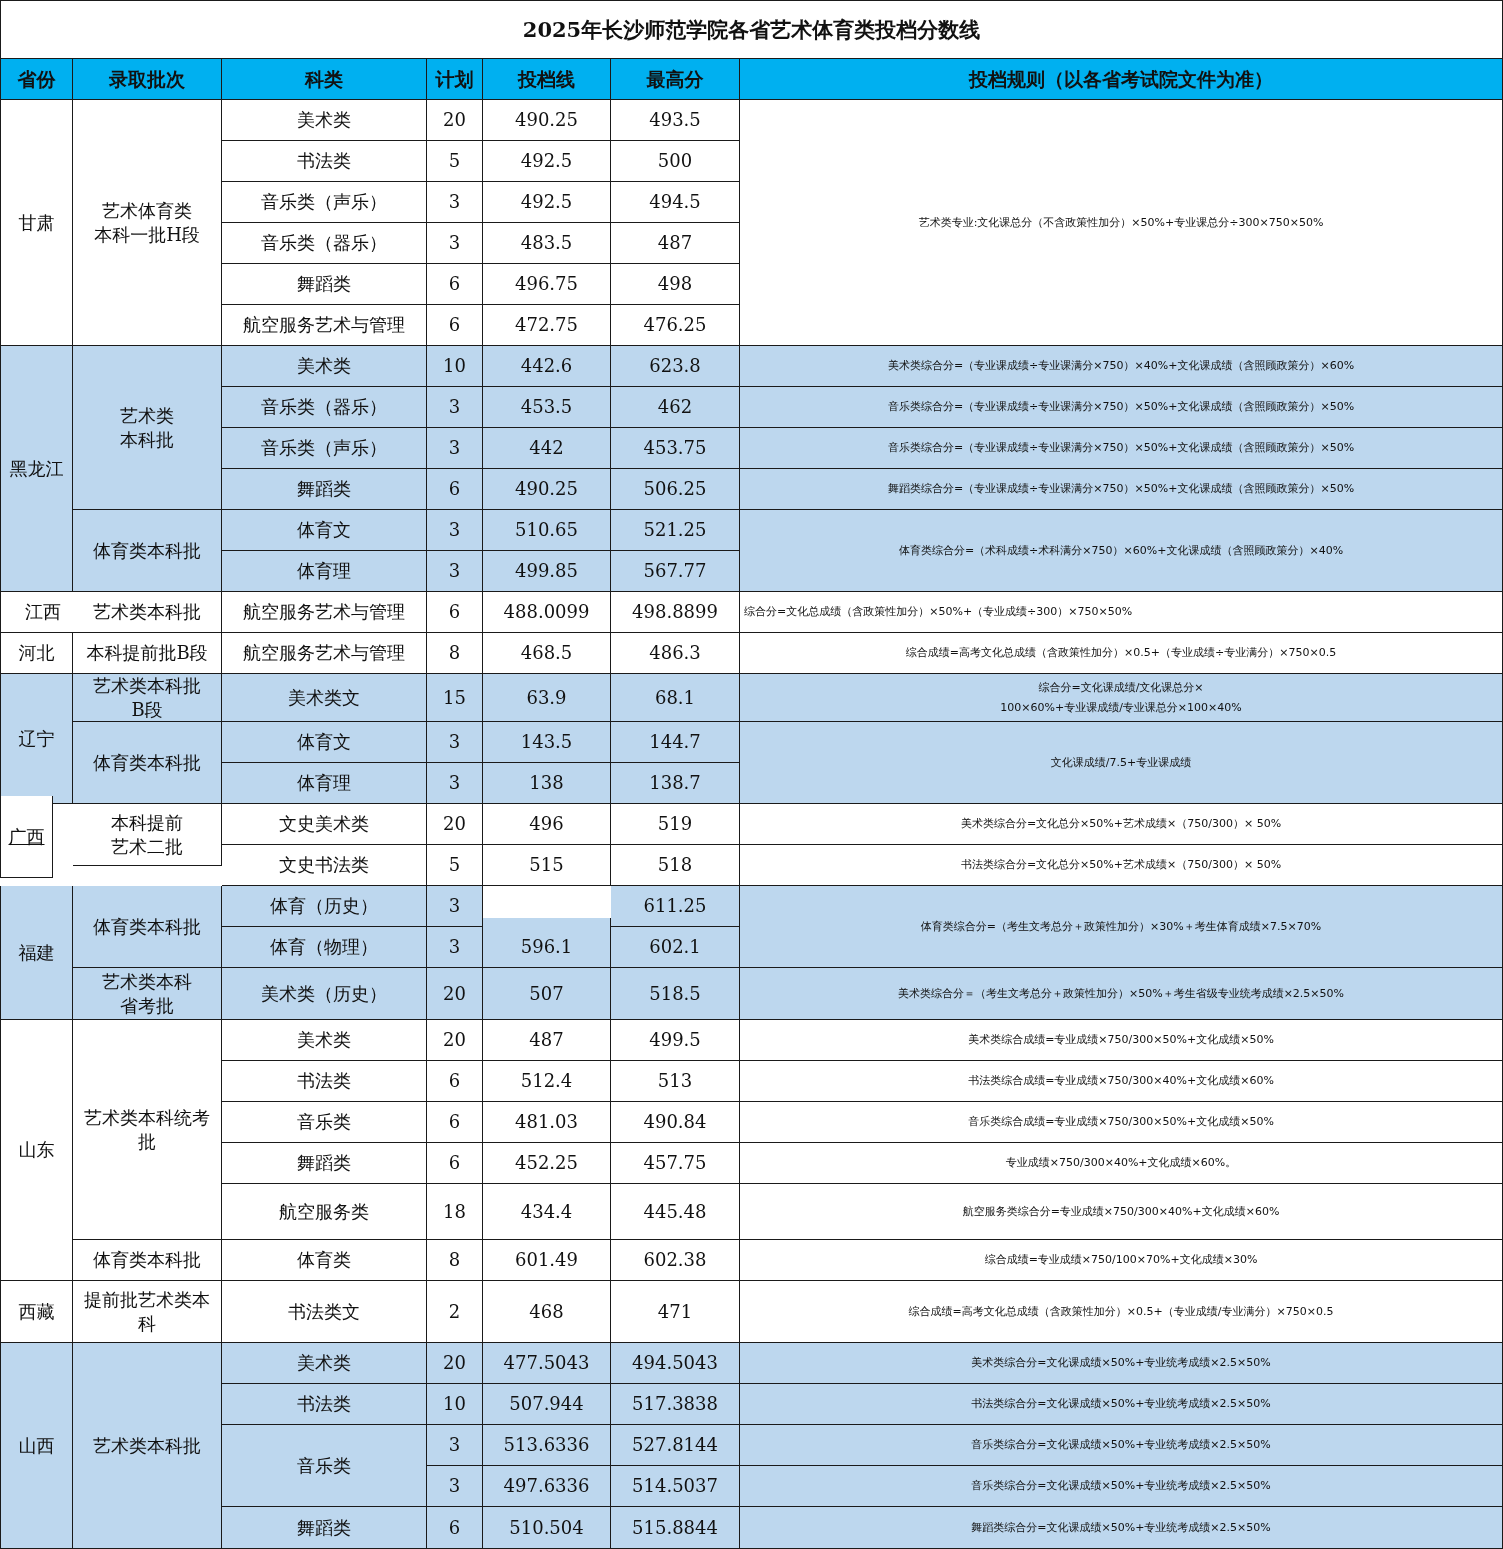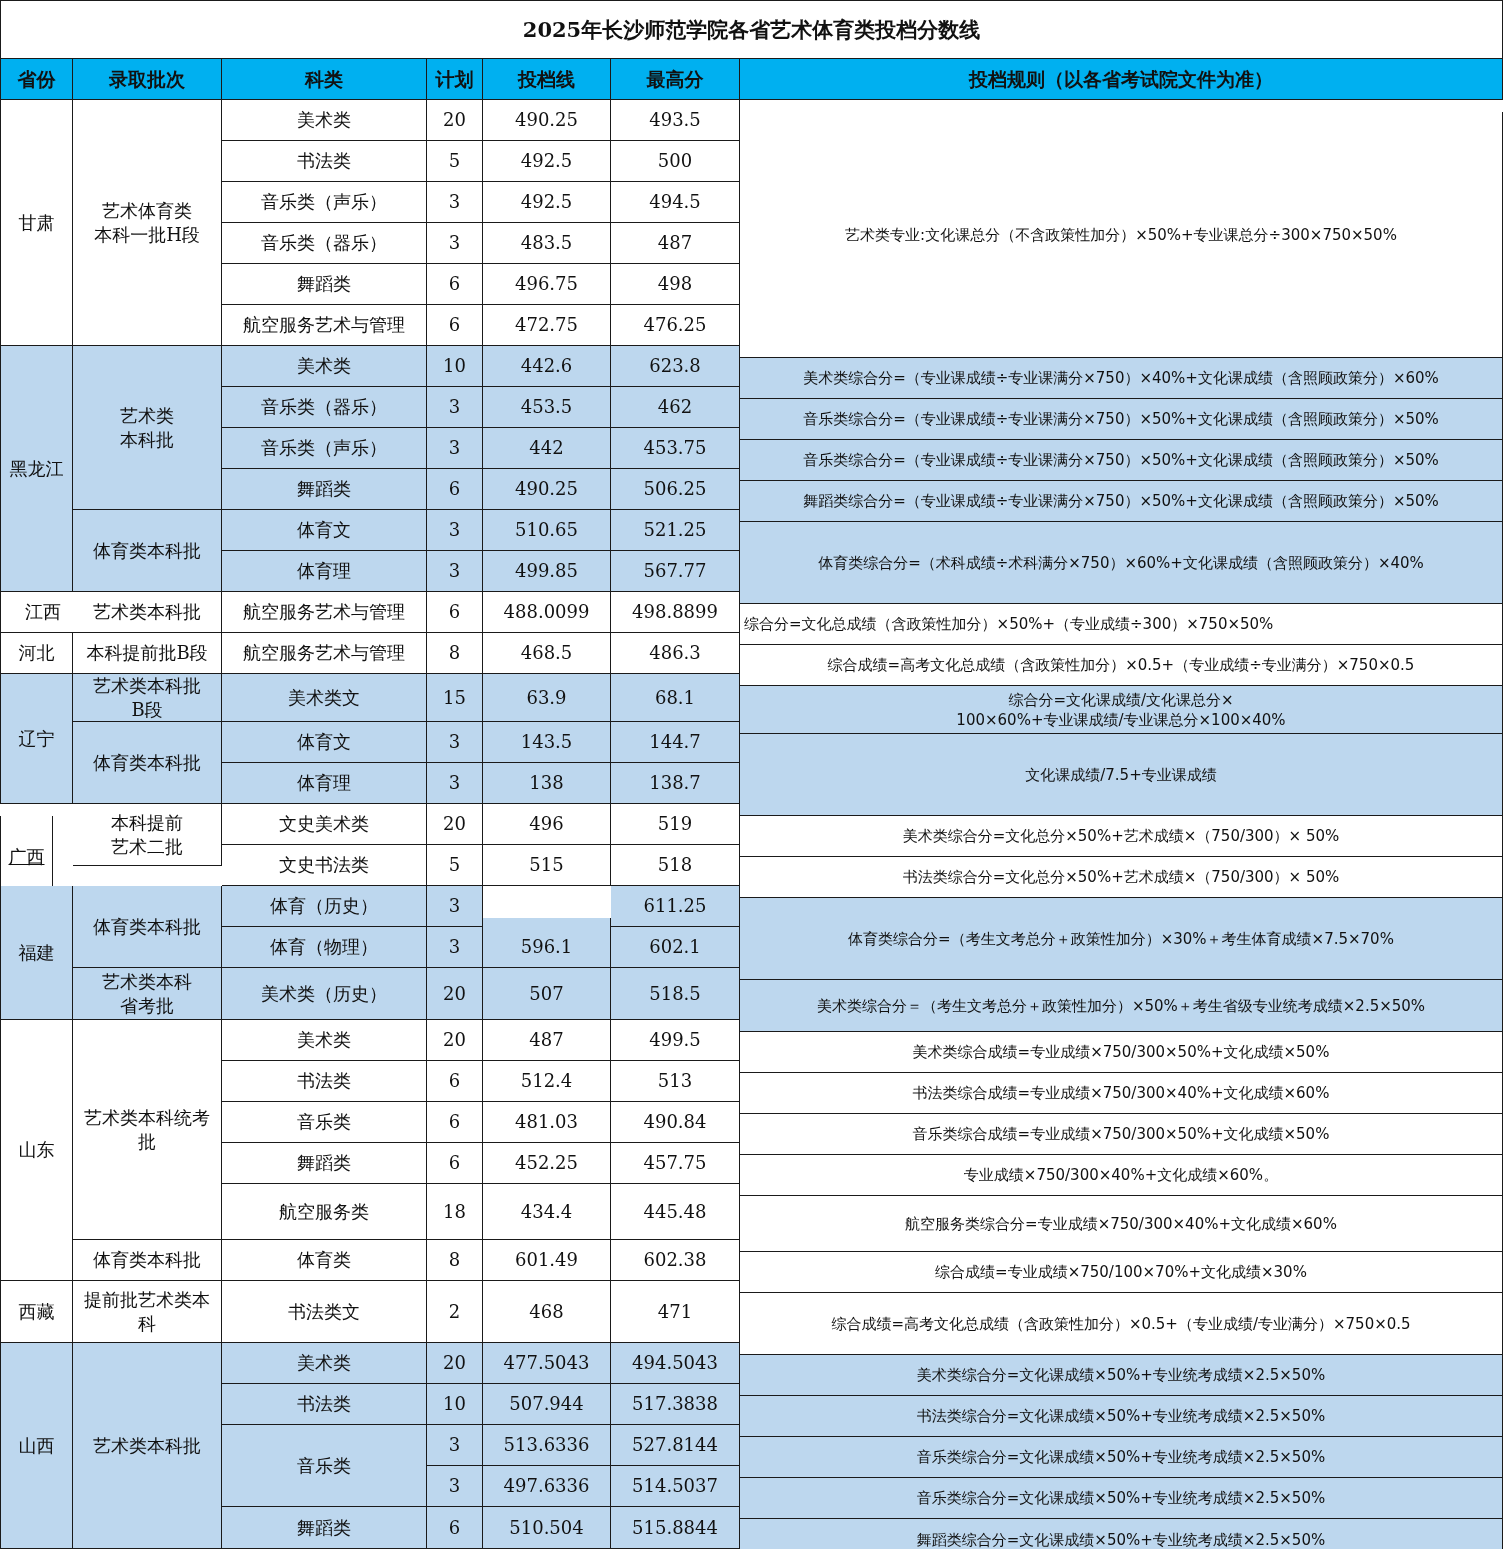--- a/index.html
+++ b/index.html
@@ -2,21 +2,21 @@
 <html><head>
 <meta charset="utf-8">
 <style>
   html, body { margin:0; padding:0; background:#ffffff; }
   body { width:1503px; height:1549px; position:relative; overflow:hidden;
          font-family:"DejaVu Serif","Liberation Serif",serif; color:#111; }
   #sheet { position:absolute; left:0; top:0; width:1503px; height:1549px; }
   .cell { position:absolute; box-sizing:border-box; display:flex; align-items:center; justify-content:center;
           text-align:center; border-right:1px solid #1a1a1a; border-bottom:1px solid #1a1a1a;
           font-size:18px; line-height:24px; white-space:pre-line; overflow:hidden; }
-  .rule { font-size:15px; line-height:20px; font-family:"DejaVu Sans","Liberation Sans",sans-serif;margin-top:12px; }
+  .rule { font-size:11px; line-height:20px; font-family:"DejaVu Sans","Liberation Sans",sans-serif; }
   .hdr { background:#00b0f0; font-weight:bold; font-size:19px; font-family:"DejaVu Sans","Liberation Sans",sans-serif; }
   .title { font-weight:bold; font-size:21px; border-left:1px solid #1a1a1a; border-top:1px solid #1a1a1a; }
   .blue { background:#bdd7ee; }
   .white { background:#ffffff; }
   .left-edge { border-left:1px solid #1a1a1a; }
   .rule-left { justify-content:flex-start; padding-left:4px; }
 </style>
 </head>
 <body>
 
@@ -119,21 +119,21 @@
       <div class="cell blue" style="left: 427px; top: 722px; width: 56px; height: 41px;">3</div>
       <div class="cell blue" style="left: 483px; top: 722px; width: 128px; height: 41px;">143.5</div>
       <div class="cell blue" style="left: 611px; top: 722px; width: 129px; height: 41px;">144.7</div>
       <div class="cell blue" style="left: 222px; top: 763px; width: 205px; height: 41px;">体育理</div>
       <div class="cell blue" style="left: 427px; top: 763px; width: 56px; height: 41px;">3</div>
       <div class="cell blue" style="left: 483px; top: 763px; width: 128px; height: 41px;">138</div>
       <div class="cell blue" style="left: 611px; top: 763px; width: 129px; height: 41px;">138.7</div>
       <div class="cell blue rule" style="left: 740px; top: 674px; width: 763px; height: 48px;">综合分=文化课成绩/文化课总分×
 100×60%+专业课成绩/专业课总分×100×40%</div>
       <div class="cell blue rule" style="left: 740px; top: 722px; width: 763px; height: 82px;">文化课成绩/7.5+专业课成绩</div>
-      <div class="cell white left-edge" style="left: 0px; top: 816px; width: 53px; height: 82px; text-decoration: underline;">广西</div>
+      <div class="cell white left-edge" style="left: 0px; top: 796px; width: 53px; height: 82px; text-decoration: underline;">广西</div>
       <div class="cell white" style="left: 73px; top: 804px; width: 149px; height: 62px;">本科提前
 艺术二批</div>
       <div class="cell white" style="left: 222px; top: 804px; width: 205px; height: 41px;">文史美术类</div>
       <div class="cell white" style="left: 427px; top: 804px; width: 56px; height: 41px;">20</div>
       <div class="cell white" style="left: 483px; top: 804px; width: 128px; height: 41px;">496</div>
       <div class="cell white" style="left: 611px; top: 804px; width: 129px; height: 41px;">519</div>
       <div class="cell white" style="left: 222px; top: 845px; width: 205px; height: 41px;">文史书法类</div>
       <div class="cell white" style="left: 427px; top: 845px; width: 56px; height: 41px;">5</div>
       <div class="cell white" style="left: 483px; top: 845px; width: 128px; height: 41px;">515</div>
       <div class="cell white" style="left: 611px; top: 845px; width: 129px; height: 41px;">518</div>

